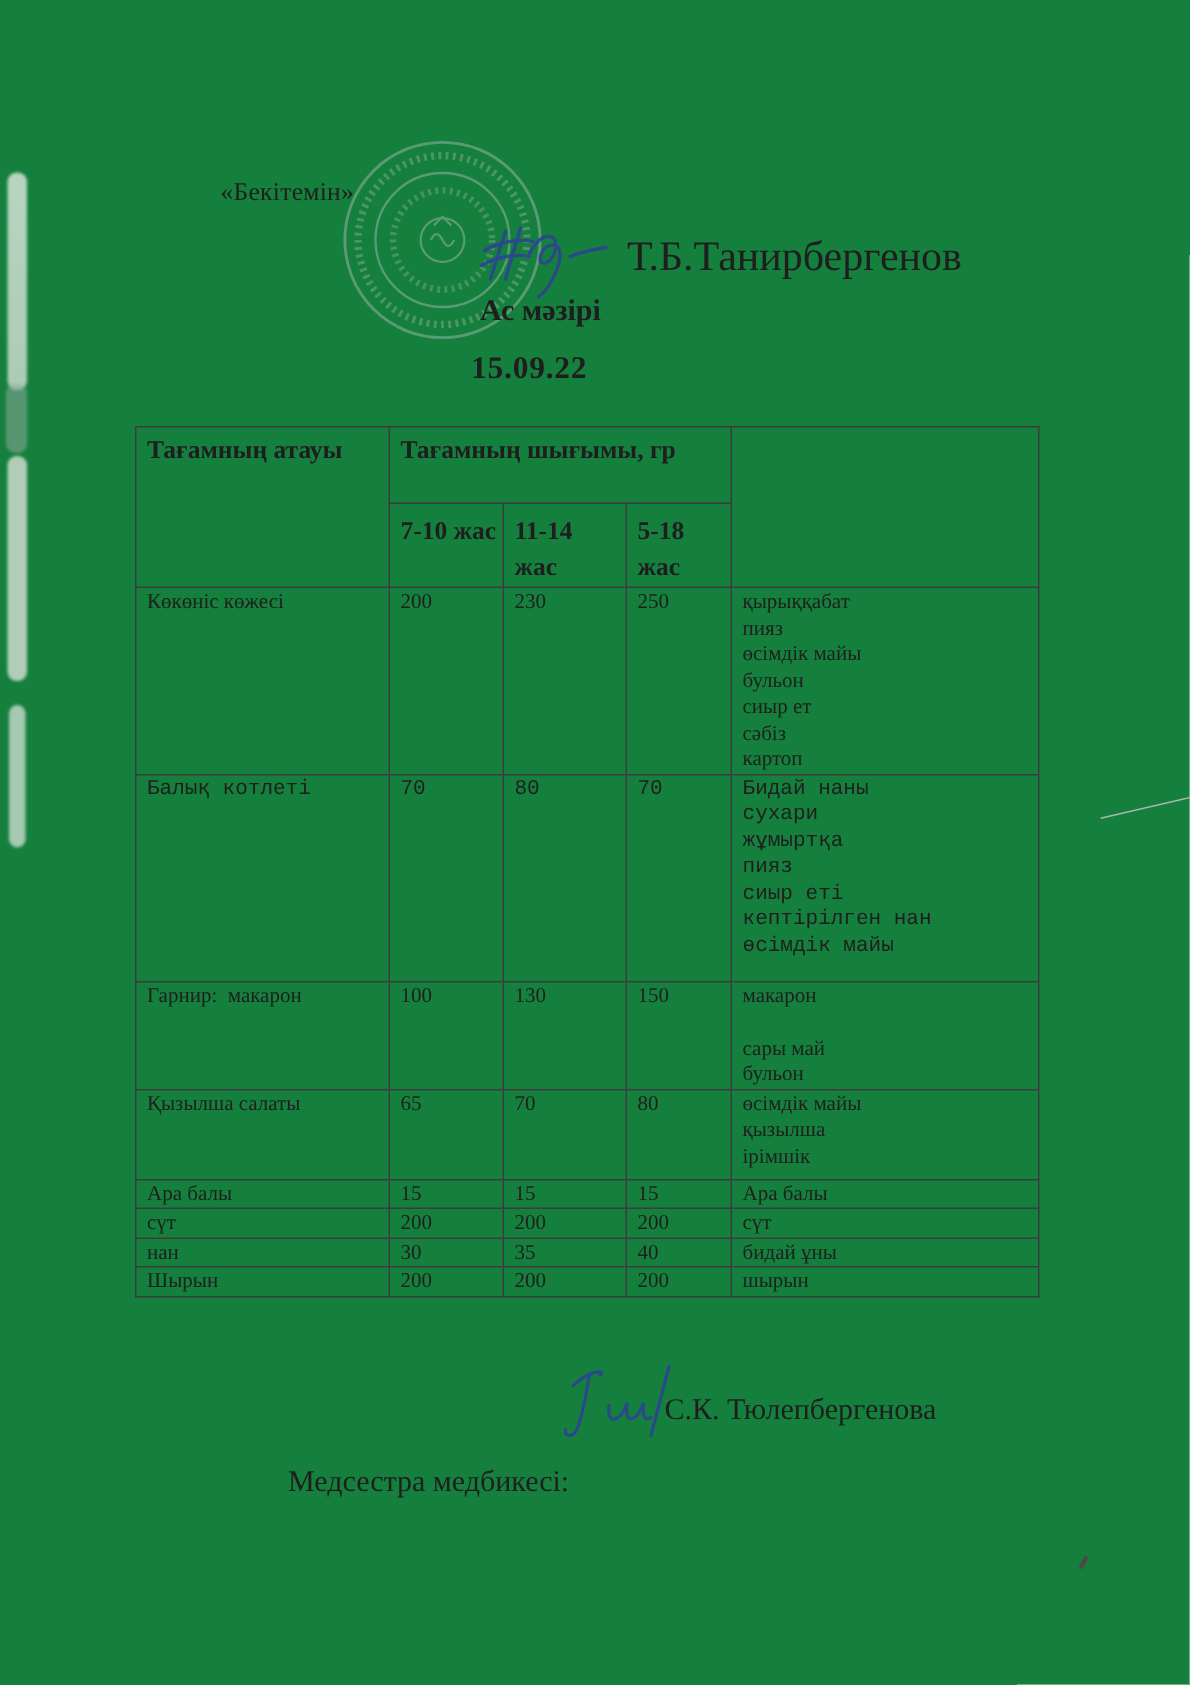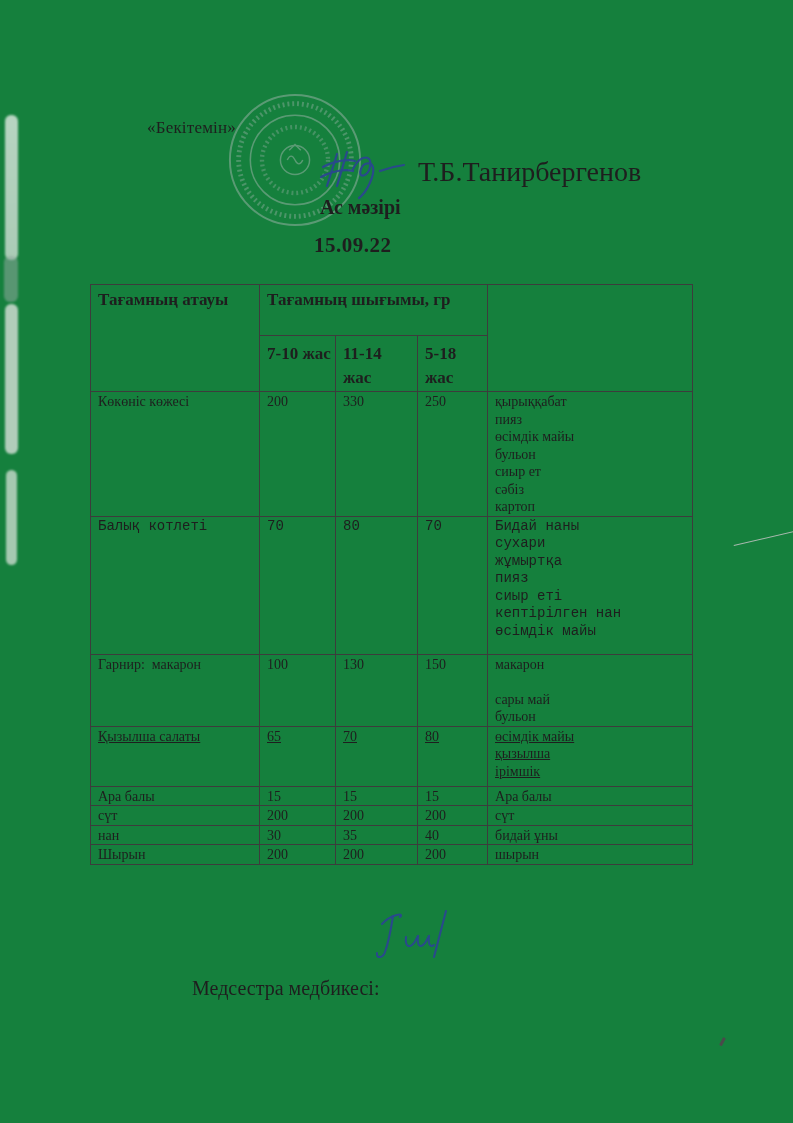--- a/index.html
+++ b/index.html
@@ -52,21 +52,21 @@
     font-size: 14px; line-height: 17.5px; font-weight: normal;
     overflow: hidden;
   }
   table.menu th { font-weight: bold; font-size: 17px; line-height: 22px; padding-top: 4px; }
   tr.hdr1 { height: 51px; }
   tr.hdr2 { height: 56px; }
   tr.hdr2 th { padding-top: 6px; line-height: 24px; }
   tr.r0 { height: 122px; }
   tr.r1 { height: 138px; font-family: Liberation Mono, monospace; }
   tr.r2 { height: 68px; }
-  tr.r3 { height: 60px; text-decoration: underline; }
+  tr.r3 { height: 60px; }
   tr.r4, tr.r5, tr.r6, tr.r7 { height: 19px; }
   td.name { white-space: pre-wrap; }
   td.ing  { white-space: pre-line; }
 
   
   .nurse-label { position: absolute; left: 192px; top: 929px; font-size: 20px; margin-top: 48px; }
   .nurse-name  { position: absolute; left: 443px; top: 929px; font-size: 20px; }
   .sig-nurse   { position: absolute; left: 372px; top: 907px; width: 88px; height: 56px; }
 </style>
 </head>
@@ -126,21 +126,21 @@
       </tr>
       <tr class="hdr2">
         <th>7-10 жас</th>
         <th>11-14 жас</th>
         <th>5-18 жас</th>
       </tr>
 
       <tr class="r0">
         <td class="name">Көкөніс көжесі</td>
         <td>200</td>
-        <td>330</td>
+        <td>230</td>
         <td>250</td>
         <td class="ing">қырыққабат
 пияз
 өсімдік майы
 бульон
 сиыр ет
 сәбіз
 картоп</td>
       </tr>
       <tr class="r1">
@@ -212,14 +212,15 @@
     <g fill="none" stroke="#2c4494" stroke-width="2.1" stroke-linecap="round" opacity=".9">
       <path d="M10,17 C18,8 33,5 28,10"></path>
       <path d="M21,9 C19,22 17,34 13,45 C11,51 4,52 5,46"></path>
       <path d="M34,30 C33,38 36,41 40,38 C44,35 45,30 46,29"></path>
       <path d="M46,29 C45,37 47,41 51,38 C55,35 56,30 57,29"></path>
       <path d="M57,29 C56,37 58,41 62,38"></path>
       <path d="M74,4 L62,50"></path>
     </g>
   </svg>
 
+  <div class="nurse-name">С.К. Тюлепбергенова</div>
 
 </div>
 
 </body></html>

